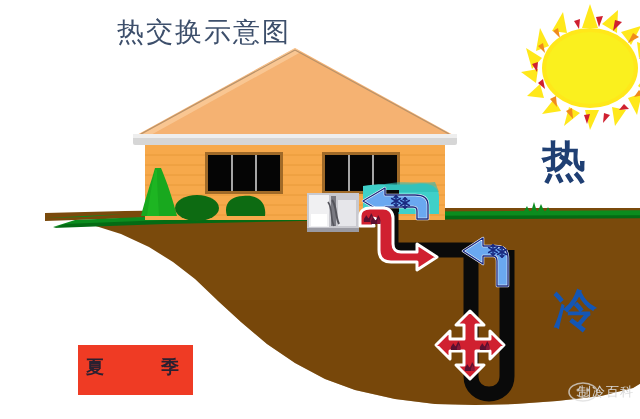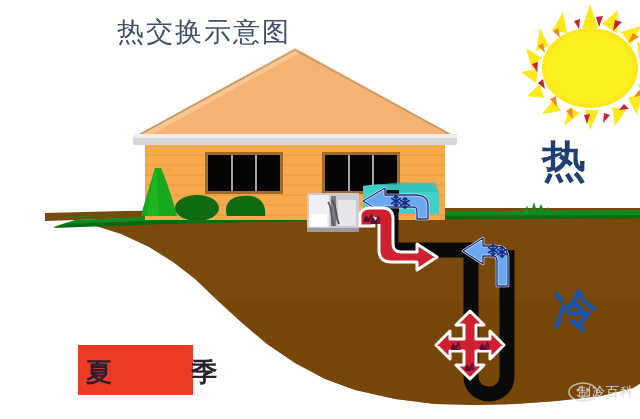--- a/index.html
+++ b/index.html
@@ -50,22 +50,22 @@
     left: 508px;
     top: 281px;
     font-family: "DejaVu Serif", "Liberation Serif", serif;
     font-size: 44px;
     color: #1456b4;
     font-weight: 700;
   }
   #season-text {
     left: 41px;
     top: 355px;
-    font-family: Liberation Mono, monospace;
-    font-size: 26px;
+    font-family: Liberation Serif, serif;
+    font-size: 18px;
     letter-spacing: 16px;
     color: #2a2030;
     font-weight: 700;
   }
   #watermark-text {
     left: 533px;
     top: 383px;
     font-family: "DejaVu Sans", "Liberation Sans", sans-serif;
     font-size: 13px;
     letter-spacing: 1px;

